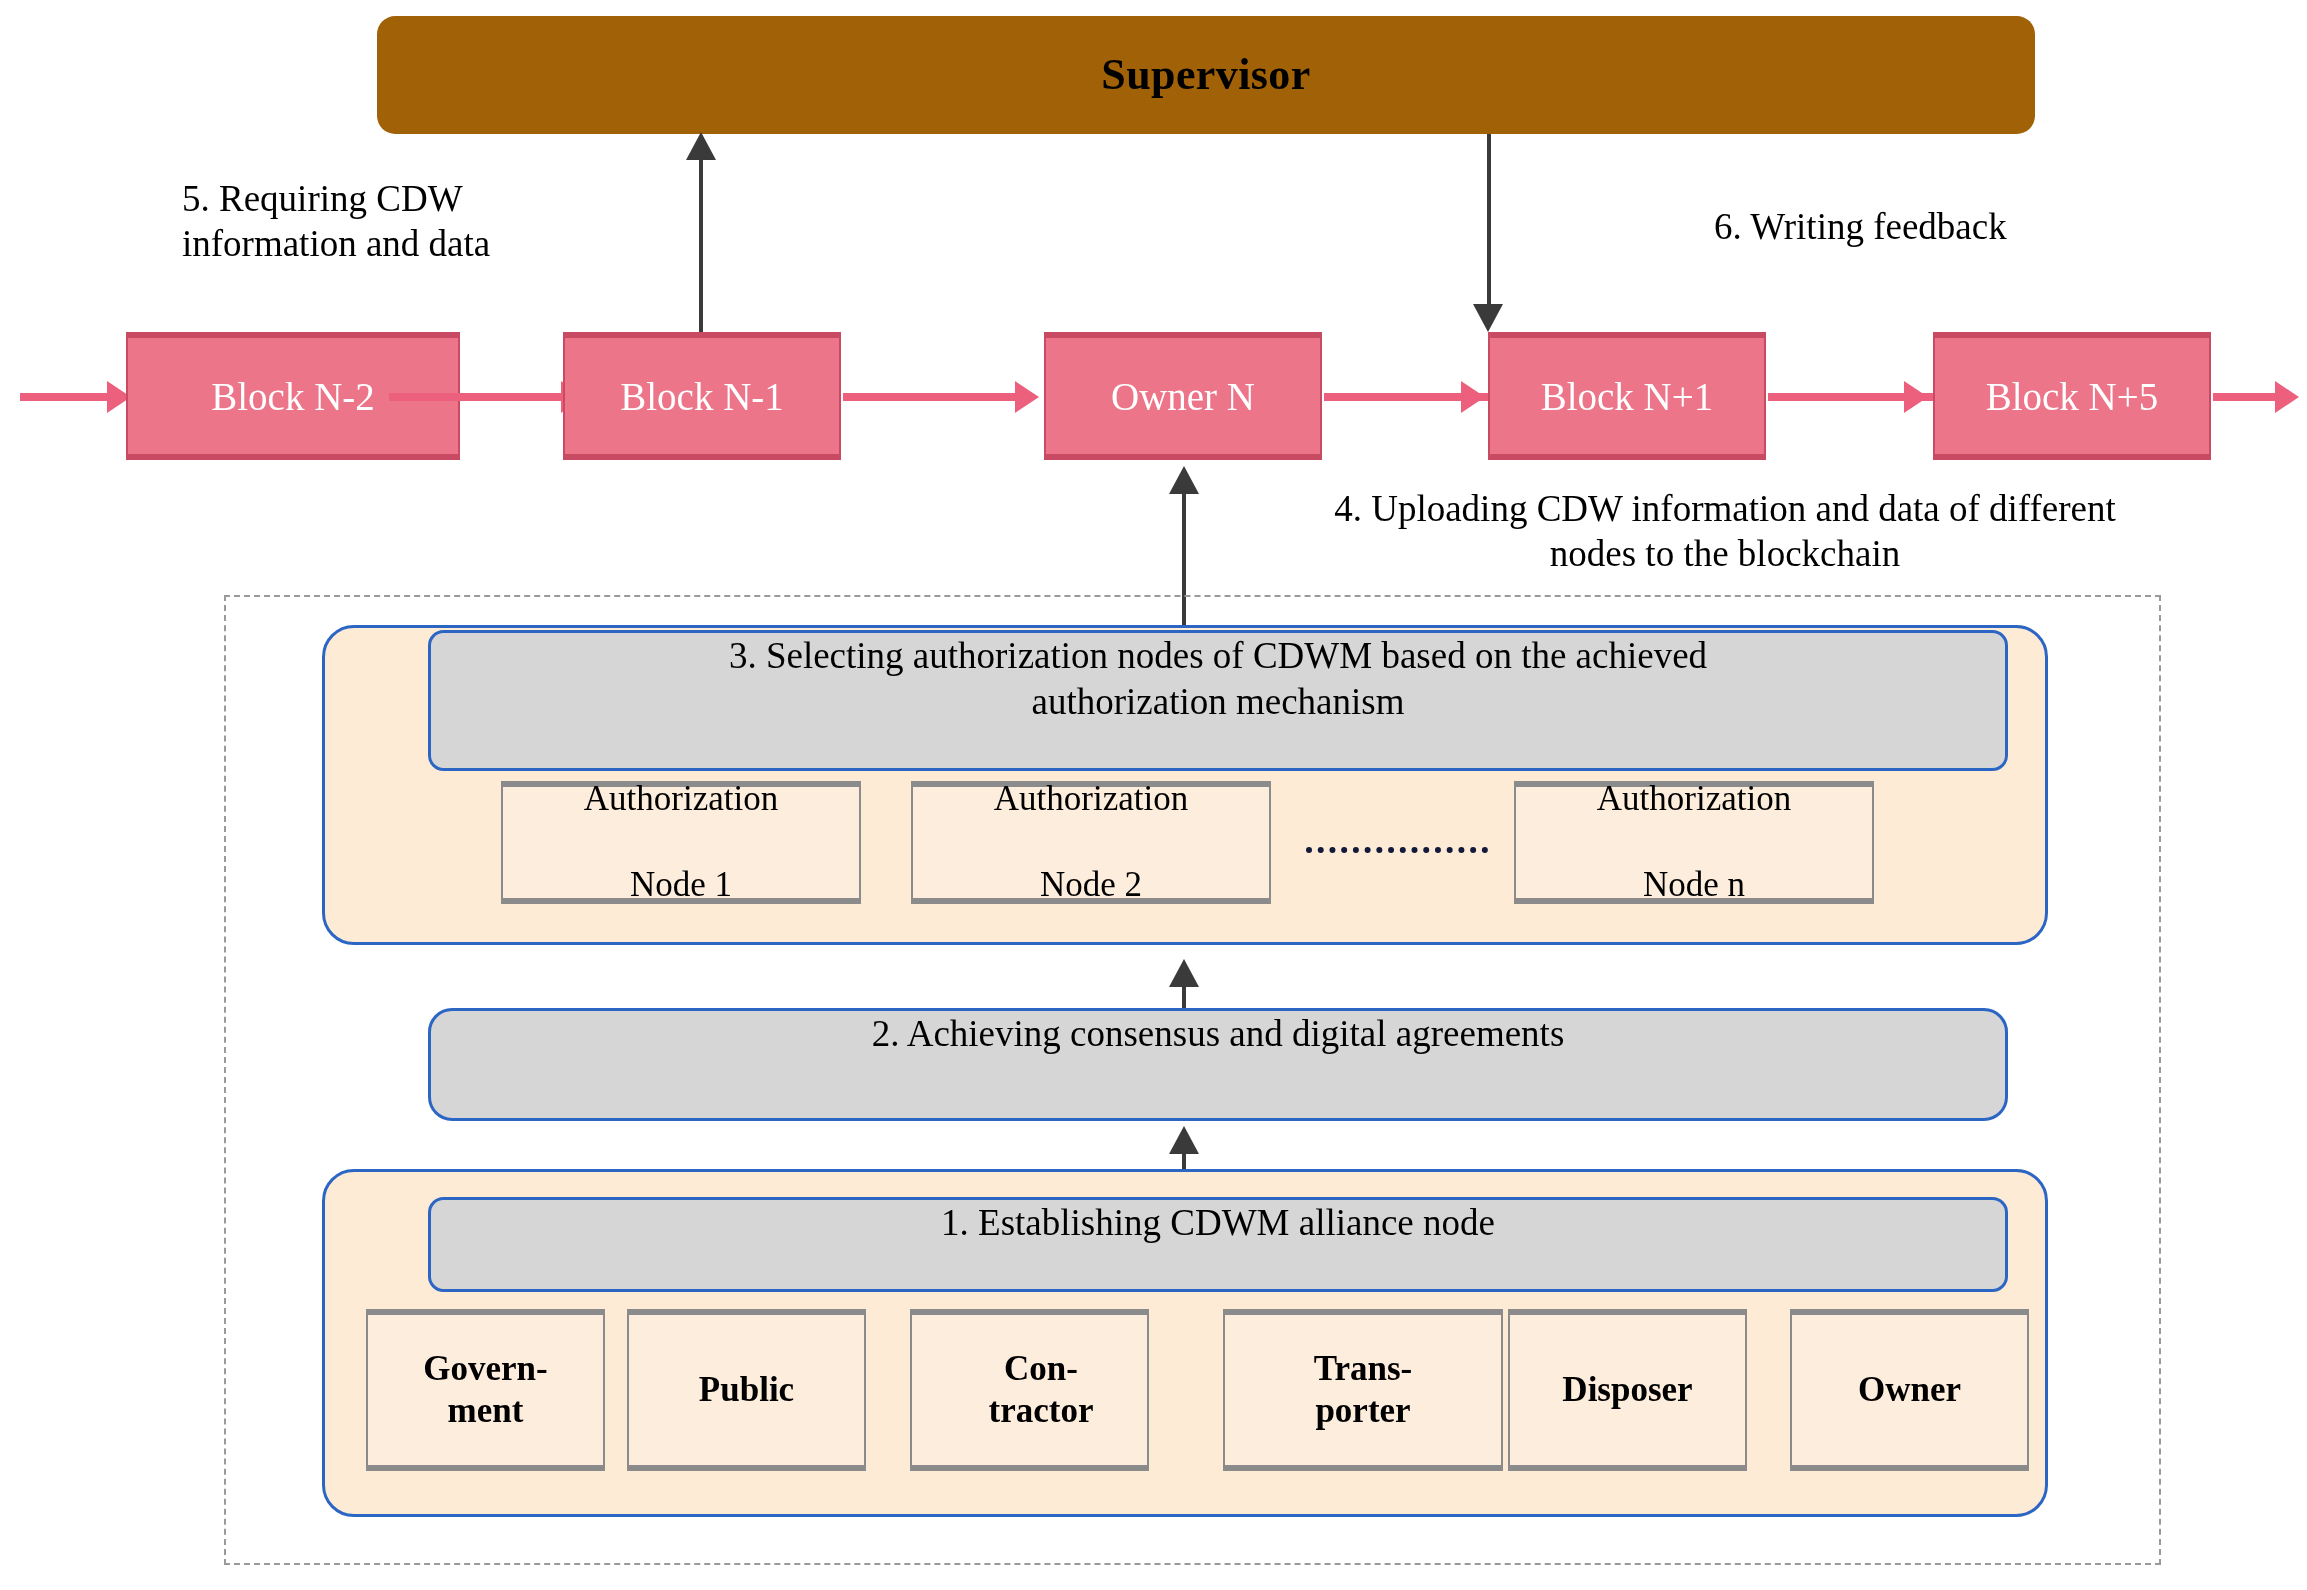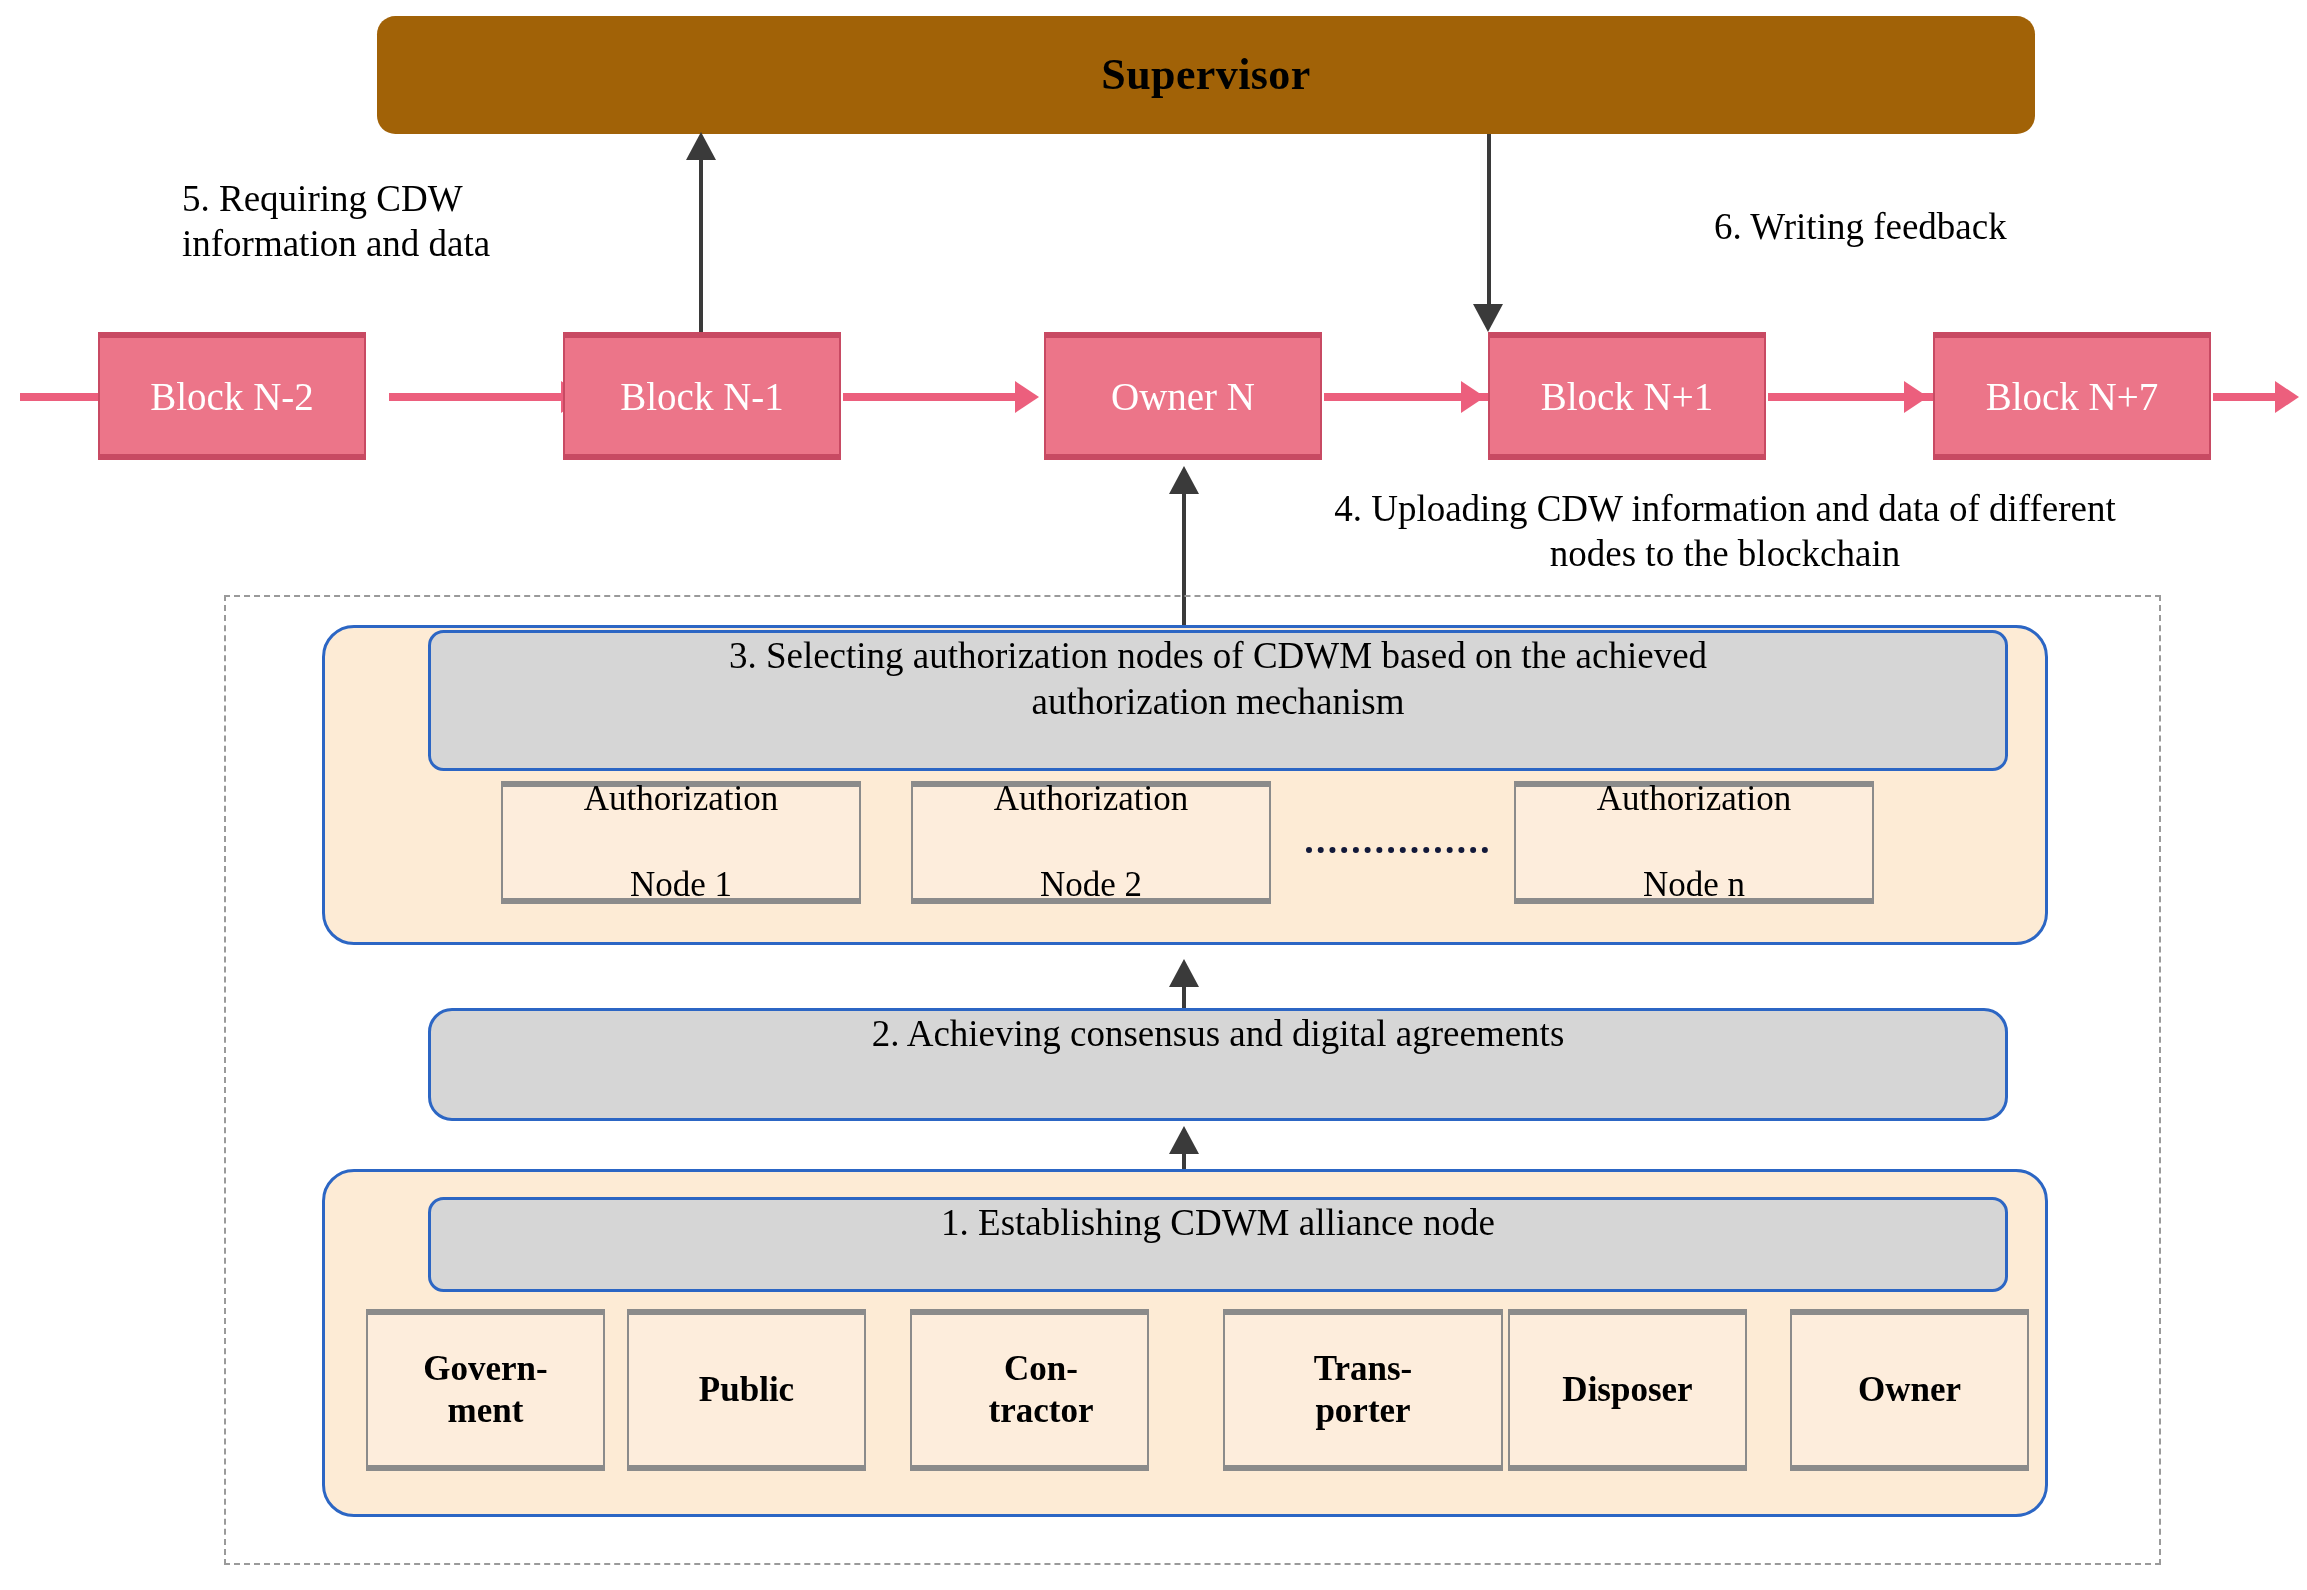--- a/index.html
+++ b/index.html
@@ -82,21 +82,21 @@
 
   <div class="lbl" style="left:1714px;top:204px;width:493px;">
     <div>6. Writing feedback</div>
   </div>
   <div class="varrow-line" style="left:1487px;top:134px;height:175px;"></div>
   <div class="varrow-head-down" style="left:1473px;top:304px;"></div>
 
   <div class="chain-line" style="left:20px;top:393px;width:92px;"></div>
   <div class="chain-arrow" style="left:107px;top:381px;"></div>
 
-  <div class="block" style="left:98px;top:332px;width:268px;">
+  <div class="block" style="left:126px;top:332px;width:334px;">
     <span>Block N-2</span>
   </div>
 
   <div class="chain-line" style="left:389px;top:393px;width:176px;"></div>
   <div class="chain-arrow" style="left:561px;top:381px;"></div>
 
   <div class="block" style="left:563px;top:332px;width:278px;">
     <span>Block N-1</span>
   </div>
 
@@ -111,21 +111,21 @@
   <div class="chain-arrow" style="left:1461px;top:381px;"></div>
 
   <div class="block" style="left:1488px;top:332px;width:278px;">
     <span>Block N+1</span>
   </div>
 
   <div class="chain-line" style="left:1768px;top:393px;width:176px;"></div>
   <div class="chain-arrow" style="left:1904px;top:381px;"></div>
 
   <div class="block" style="left:1933px;top:332px;width:278px;">
-    <span>Block N+7</span>
+    <span>Block N+5</span>
   </div>
 
   <div class="chain-line" style="left:2213px;top:393px;width:67px;"></div>
   <div class="chain-arrow" style="left:2275px;top:381px;"></div>
 
   <div class="lbl c" style="left:1197px;top:486px;width:1056px;">
     <div>4. Uploading CDW information and data of different</div>
     <div>nodes to the blockchain</div>
   </div>
   <div class="varrow-line" style="left:1182px;top:493px;height:137px;"></div>

